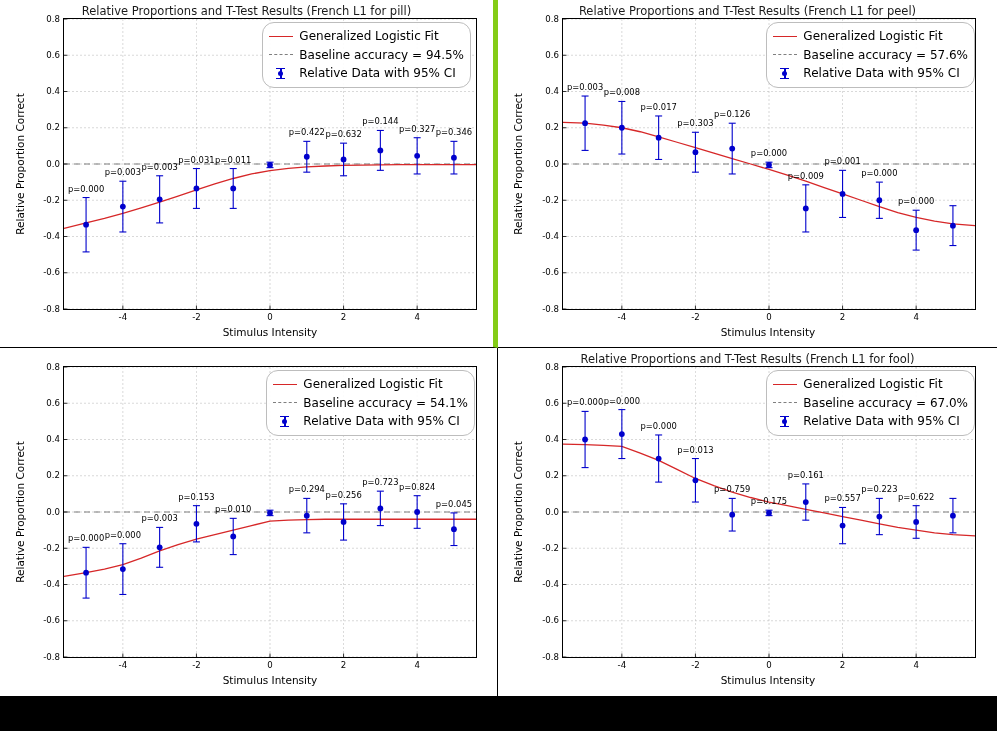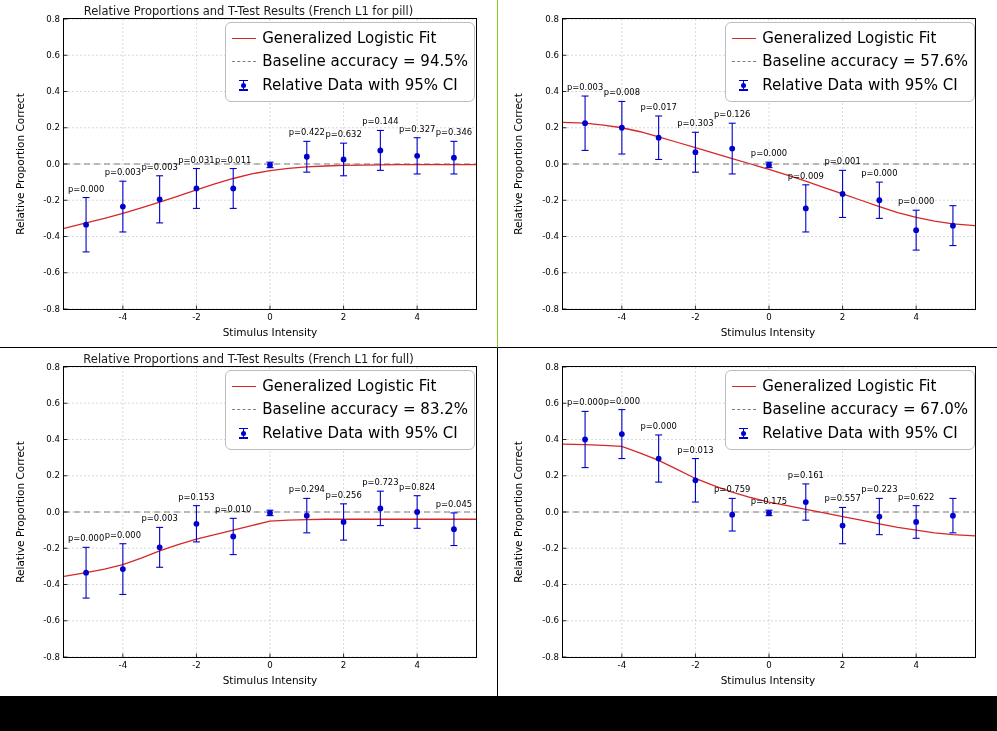--- a/index.html
+++ b/index.html
@@ -20,21 +20,21 @@
     grid-template-columns: 498px 499px;
     grid-template-rows: 348px 348px;
     background: #000000;
   }
   .panel {
     background: #ffffff;
     position: relative;
     overflow: hidden;
     box-sizing: border-box;
   }
-  .panel.p0 { border-right: 1px solid #84cc16; border-bottom: 1px solid #000; }
+  .panel.p0 { border-right: 5px solid #84cc16; border-bottom: 1px solid #000; }
   .panel.p1 { border-bottom: 1px solid #000; }
   .panel.p2 { border-right: 1px solid #000; }
   .panel.p3 { }
 
   .title {
     position: absolute;
     top: 4px;
     left: 0;
     width: 100%;
     text-align: center;
@@ -77,22 +77,22 @@
     width: 414px;
     top: 326px;
     text-align: center;
     font-size: 10.5px;
     color: #000;
   }
   .legend {
     position: absolute;
     border: 1px solid #bdbdbd;
     background: rgba(255,255,255,0.92);
-    border-radius: 6px;
-    font-size: 15px;
+    border-radius: 12px;
+    font-size: 12px;
     color: #000;
     padding: 4px 6px 4px 5px;
     line-height: 1.55;
   }
   .panel .legend { right: 22px; top: 22px; }
   .legend-row { display: flex; align-items: center; white-space: nowrap; }
   .legend-key { width: 26px; display: flex; align-items: center; justify-content: center; margin-right: 5px; flex: none; }
   .key-line { width: 24px; height: 0; border-top: 1.4px solid #d62728; }
   .key-dash { width: 24px; height: 0; border-top: 1.2px dashed #7f7f7f; }
   .key-pt { position: relative; width: 24px; height: 11px; }
@@ -237,20 +237,21 @@
       <div style="position: absolute; left: 32px; top: 231px; width: 28px; text-align: right; font-size: 8.6px; color: rgb(0, 0, 0);">-0.4</div>
       <div style="position: absolute; left: 32px; top: 194.75px; width: 28px; text-align: right; font-size: 8.6px; color: rgb(0, 0, 0);">-0.2</div>
       <div style="position: absolute; left: 32px; top: 158.5px; width: 28px; text-align: right; font-size: 8.6px; color: rgb(0, 0, 0);">0.0</div>
       <div style="position: absolute; left: 32px; top: 122.25px; width: 28px; text-align: right; font-size: 8.6px; color: rgb(0, 0, 0);">0.2</div>
       <div style="position: absolute; left: 32px; top: 86px; width: 28px; text-align: right; font-size: 8.6px; color: rgb(0, 0, 0);">0.4</div>
       <div style="position: absolute; left: 32px; top: 49.75px; width: 28px; text-align: right; font-size: 8.6px; color: rgb(0, 0, 0);">0.6</div>
       <div style="position: absolute; left: 32px; top: 13.5px; width: 28px; text-align: right; font-size: 8.6px; color: rgb(0, 0, 0);">0.8</div>
     </div>
 
   <div class="panel p1">
+    <div class="title">Relative Proportions and T-Test Results (French L1 for peel)</div>
     <div class="ylabel">Relative Proportion Correct</div>
     <div class="xlabel">Stimulus Intensity</div>
     <div class="plotarea">
       <svg class="plot" width="412" height="290">
           <g>
             <line x1="0" y1="290" x2="412" y2="290" stroke="#b0b0b0" stroke-width="0.6" stroke-dasharray="2,2" opacity="0.8"></line>
             <line x1="0" y1="253.75" x2="412" y2="253.75" stroke="#b0b0b0" stroke-width="0.6" stroke-dasharray="2,2" opacity="0.8"></line>
             <line x1="0" y1="217.5" x2="412" y2="217.5" stroke="#b0b0b0" stroke-width="0.6" stroke-dasharray="2,2" opacity="0.8"></line>
             <line x1="0" y1="181.25" x2="412" y2="181.25" stroke="#b0b0b0" stroke-width="0.6" stroke-dasharray="2,2" opacity="0.8"></line>
             <line x1="0" y1="145" x2="412" y2="145" stroke="#b0b0b0" stroke-width="0.6" stroke-dasharray="2,2" opacity="0.8"></line>
@@ -371,21 +372,20 @@
       <div style="position: absolute; left: 33px; top: 231px; width: 28px; text-align: right; font-size: 8.6px; color: rgb(0, 0, 0);">-0.4</div>
       <div style="position: absolute; left: 33px; top: 194.75px; width: 28px; text-align: right; font-size: 8.6px; color: rgb(0, 0, 0);">-0.2</div>
       <div style="position: absolute; left: 33px; top: 158.5px; width: 28px; text-align: right; font-size: 8.6px; color: rgb(0, 0, 0);">0.0</div>
       <div style="position: absolute; left: 33px; top: 122.25px; width: 28px; text-align: right; font-size: 8.6px; color: rgb(0, 0, 0);">0.2</div>
       <div style="position: absolute; left: 33px; top: 86px; width: 28px; text-align: right; font-size: 8.6px; color: rgb(0, 0, 0);">0.4</div>
       <div style="position: absolute; left: 33px; top: 49.75px; width: 28px; text-align: right; font-size: 8.6px; color: rgb(0, 0, 0);">0.6</div>
       <div style="position: absolute; left: 33px; top: 13.5px; width: 28px; text-align: right; font-size: 8.6px; color: rgb(0, 0, 0);">0.8</div>
     </div>
 
   <div class="panel p2">
-    <div class="title">Relative Proportions and T-Test Results (French L1 for full)</div>
     <div class="ylabel">Relative Proportion Correct</div>
     <div class="xlabel">Stimulus Intensity</div>
     <div class="plotarea">
       <svg class="plot" width="412" height="290">
           <g>
             <line x1="0" y1="290" x2="412" y2="290" stroke="#b0b0b0" stroke-width="0.6" stroke-dasharray="2,2" opacity="0.8"></line>
             <line x1="0" y1="253.75" x2="412" y2="253.75" stroke="#b0b0b0" stroke-width="0.6" stroke-dasharray="2,2" opacity="0.8"></line>
             <line x1="0" y1="217.5" x2="412" y2="217.5" stroke="#b0b0b0" stroke-width="0.6" stroke-dasharray="2,2" opacity="0.8"></line>
             <line x1="0" y1="181.25" x2="412" y2="181.25" stroke="#b0b0b0" stroke-width="0.6" stroke-dasharray="2,2" opacity="0.8"></line>
             <line x1="0" y1="145" x2="412" y2="145" stroke="#b0b0b0" stroke-width="0.6" stroke-dasharray="2,2" opacity="0.8"></line>
@@ -475,21 +475,21 @@
       <div class="legend-row">
         <span class="legend-key">
             <span class="key-line"></span>
           </span>
         <span>Generalized Logistic Fit</span>
       </div>
       <div class="legend-row">
         <span class="legend-key">
             <span class="key-dash"></span>
           </span>
-        <span>Baseline accuracy = 83.2%</span>
+        <span>Baseline accuracy = 54.1%</span>
       </div>
       <div class="legend-row">
         <span class="legend-key">
           <span class="key-pt">
               <span class="cap-t"></span>
               <span class="bar"></span>
               <span class="cap-b"></span>
               <span class="dot"></span>
             </span>
         </span>
@@ -506,20 +506,21 @@
       <div style="position: absolute; left: 32px; top: 231px; width: 28px; text-align: right; font-size: 8.6px; color: rgb(0, 0, 0);">-0.4</div>
       <div style="position: absolute; left: 32px; top: 194.75px; width: 28px; text-align: right; font-size: 8.6px; color: rgb(0, 0, 0);">-0.2</div>
       <div style="position: absolute; left: 32px; top: 158.5px; width: 28px; text-align: right; font-size: 8.6px; color: rgb(0, 0, 0);">0.0</div>
       <div style="position: absolute; left: 32px; top: 122.25px; width: 28px; text-align: right; font-size: 8.6px; color: rgb(0, 0, 0);">0.2</div>
       <div style="position: absolute; left: 32px; top: 86px; width: 28px; text-align: right; font-size: 8.6px; color: rgb(0, 0, 0);">0.4</div>
       <div style="position: absolute; left: 32px; top: 49.75px; width: 28px; text-align: right; font-size: 8.6px; color: rgb(0, 0, 0);">0.6</div>
       <div style="position: absolute; left: 32px; top: 13.5px; width: 28px; text-align: right; font-size: 8.6px; color: rgb(0, 0, 0);">0.8</div>
     </div>
 
   <div class="panel p3">
+    <div class="title">Relative Proportions and T-Test Results (French L1 for fool)</div>
     <div class="ylabel">Relative Proportion Correct</div>
     <div class="xlabel">Stimulus Intensity</div>
     <div class="plotarea">
       <svg class="plot" width="412" height="290">
           <g>
             <line x1="0" y1="290" x2="412" y2="290" stroke="#b0b0b0" stroke-width="0.6" stroke-dasharray="2,2" opacity="0.8"></line>
             <line x1="0" y1="253.75" x2="412" y2="253.75" stroke="#b0b0b0" stroke-width="0.6" stroke-dasharray="2,2" opacity="0.8"></line>
             <line x1="0" y1="217.5" x2="412" y2="217.5" stroke="#b0b0b0" stroke-width="0.6" stroke-dasharray="2,2" opacity="0.8"></line>
             <line x1="0" y1="181.25" x2="412" y2="181.25" stroke="#b0b0b0" stroke-width="0.6" stroke-dasharray="2,2" opacity="0.8"></line>
             <line x1="0" y1="145" x2="412" y2="145" stroke="#b0b0b0" stroke-width="0.6" stroke-dasharray="2,2" opacity="0.8"></line>

